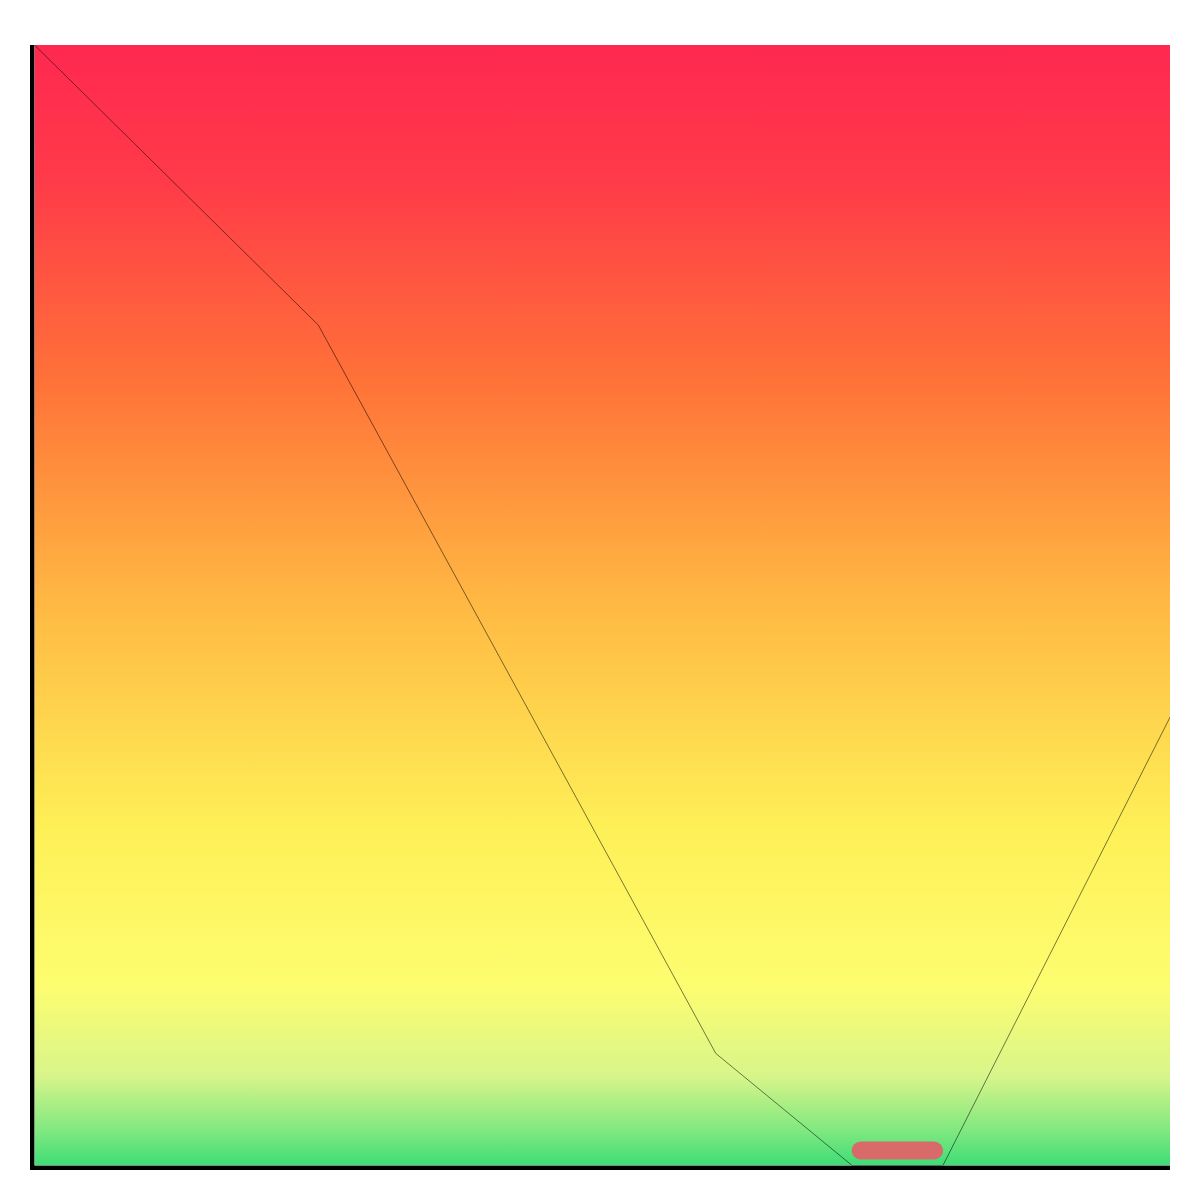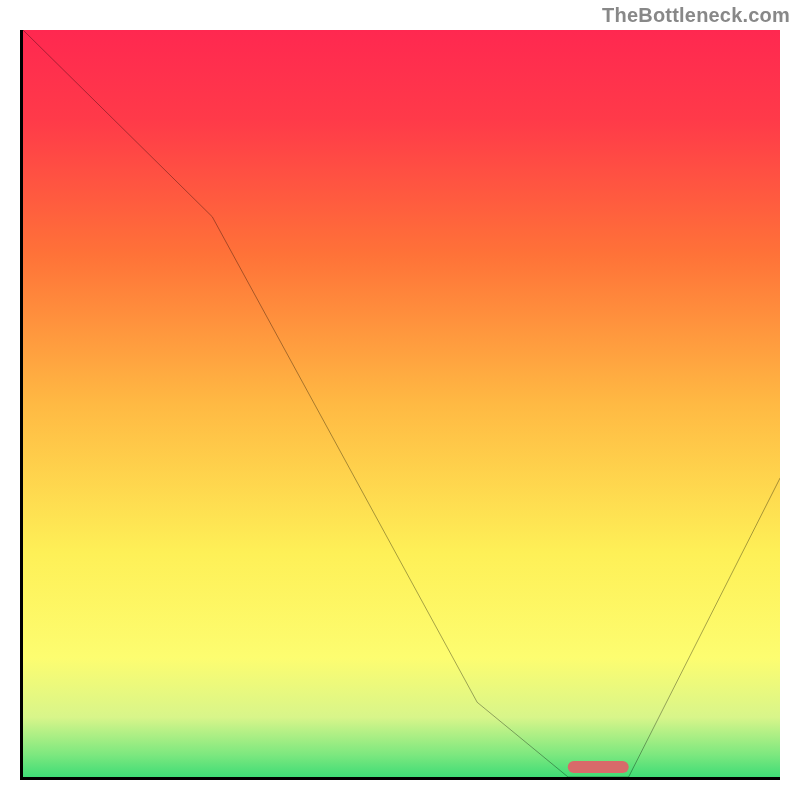--- a/index.html
+++ b/index.html
@@ -56,21 +56,20 @@
     border-radius: 6px;
     background: #d86a6a;
     transform: translate(-50%, 0);
     z-index: 5;
   }
 </style>
 </head>
 <body>
 
 <div class="container">
-  <div class="watermark">TheBottleneck.com</div>
 
   <div class="plot-area">
     <svg class="gradient-bg" viewBox="0 0 100 100" preserveAspectRatio="none">
       <defs>
         <linearGradient id="bg-grad" x1="0" y1="0" x2="0" y2="1">
             <stop offset="0%" stop-color="#ff2850"></stop>
             <stop offset="12%" stop-color="#ff3a49"></stop>
             <stop offset="30%" stop-color="#ff7238"></stop>
             <stop offset="50%" stop-color="#ffb943"></stop>
             <stop offset="70%" stop-color="#fef057"></stop>

